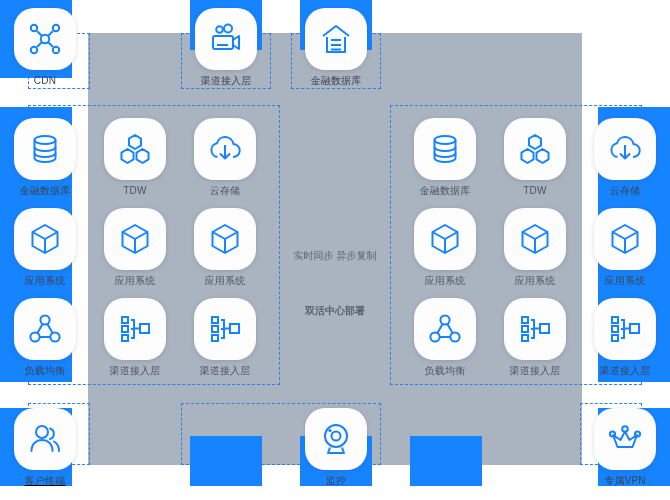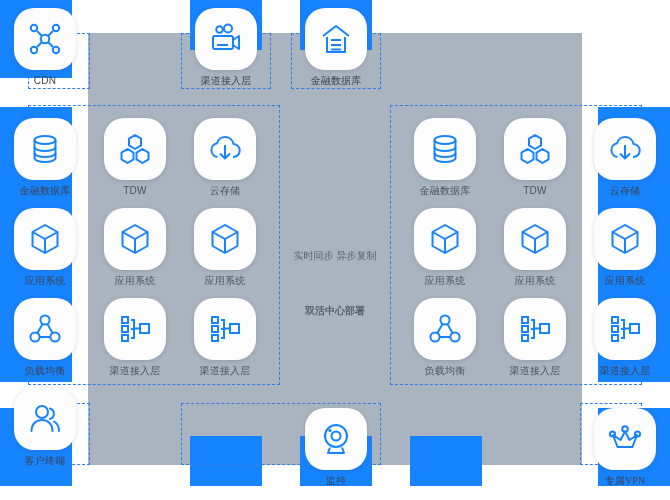--- a/index.html
+++ b/index.html
@@ -397,21 +397,21 @@
           <rect x="22" y="12" width="9" height="9"></rect>
           <path d="M13 8 L16 8 L16 26 L13 26"></path>
           <line x1="13" y1="17" x2="16" y2="17"></line>
           <line x1="16" y1="16.5" x2="22" y2="16.5"></line>
         </svg>
       </span>
     </div>
     <div class="label">渠道接入层</div>
   </div>
 
-  <div class="cell on-blue" style="left:14px; top:388px;">
+  <div class="cell on-blue" style="left:14px; top:408px;text-decoration:underline;">
     <div class="card">
       <span>
         <svg width="34" height="34" viewBox="0 0 34 34" fill="none" stroke="#1683ff" stroke-width="2" stroke-linecap="round">
           <circle cx="14" cy="10" r="6"></circle>
           <path d="M3.5 29 C3.5 21.5 8.5 18 14 18 C19.5 18 24.5 21.5 24.5 29"></path>
           <path d="M22 6.5 A5.5 5.5 0 0 1 22 17"></path>
           <path d="M26 19.5 C29.5 21.5 31 25 31 29"></path>
         </svg>
       </span>
     </div>
@@ -427,21 +427,21 @@
           <circle cx="17" cy="14" r="4.5"></circle>
           <circle cx="11" cy="8.5" r="1.6" fill="#1683ff" stroke="none"></circle>
           <path d="M11 25.5 L9 31 L25 31 L23 25.5"></path>
         </svg>
       </span>
     </div>
     <div class="label">监控</div>
   </div>
 
 
-  <div class="cell on-blue" style="left:594px; top:408px;font-family:Liberation Serif, serif;">
+  <div class="cell on-blue" style="left:594px; top:408px;">
     <div class="card">
       <span>
         <svg width="34" height="34" viewBox="0 0 34 34" fill="none" stroke="#1683ff" stroke-width="2" stroke-linejoin="round">
           <path d="M5 13 L9.5 25 L24.5 25 L29 13 L21.5 18 L17 9.5 L12.5 18 Z"></path>
           <circle cx="17" cy="7" r="2.8"></circle>
           <circle cx="4.5" cy="12" r="2.6"></circle>
           <circle cx="29.5" cy="12" r="2.6"></circle>
         </svg>
       </span>
     </div>

